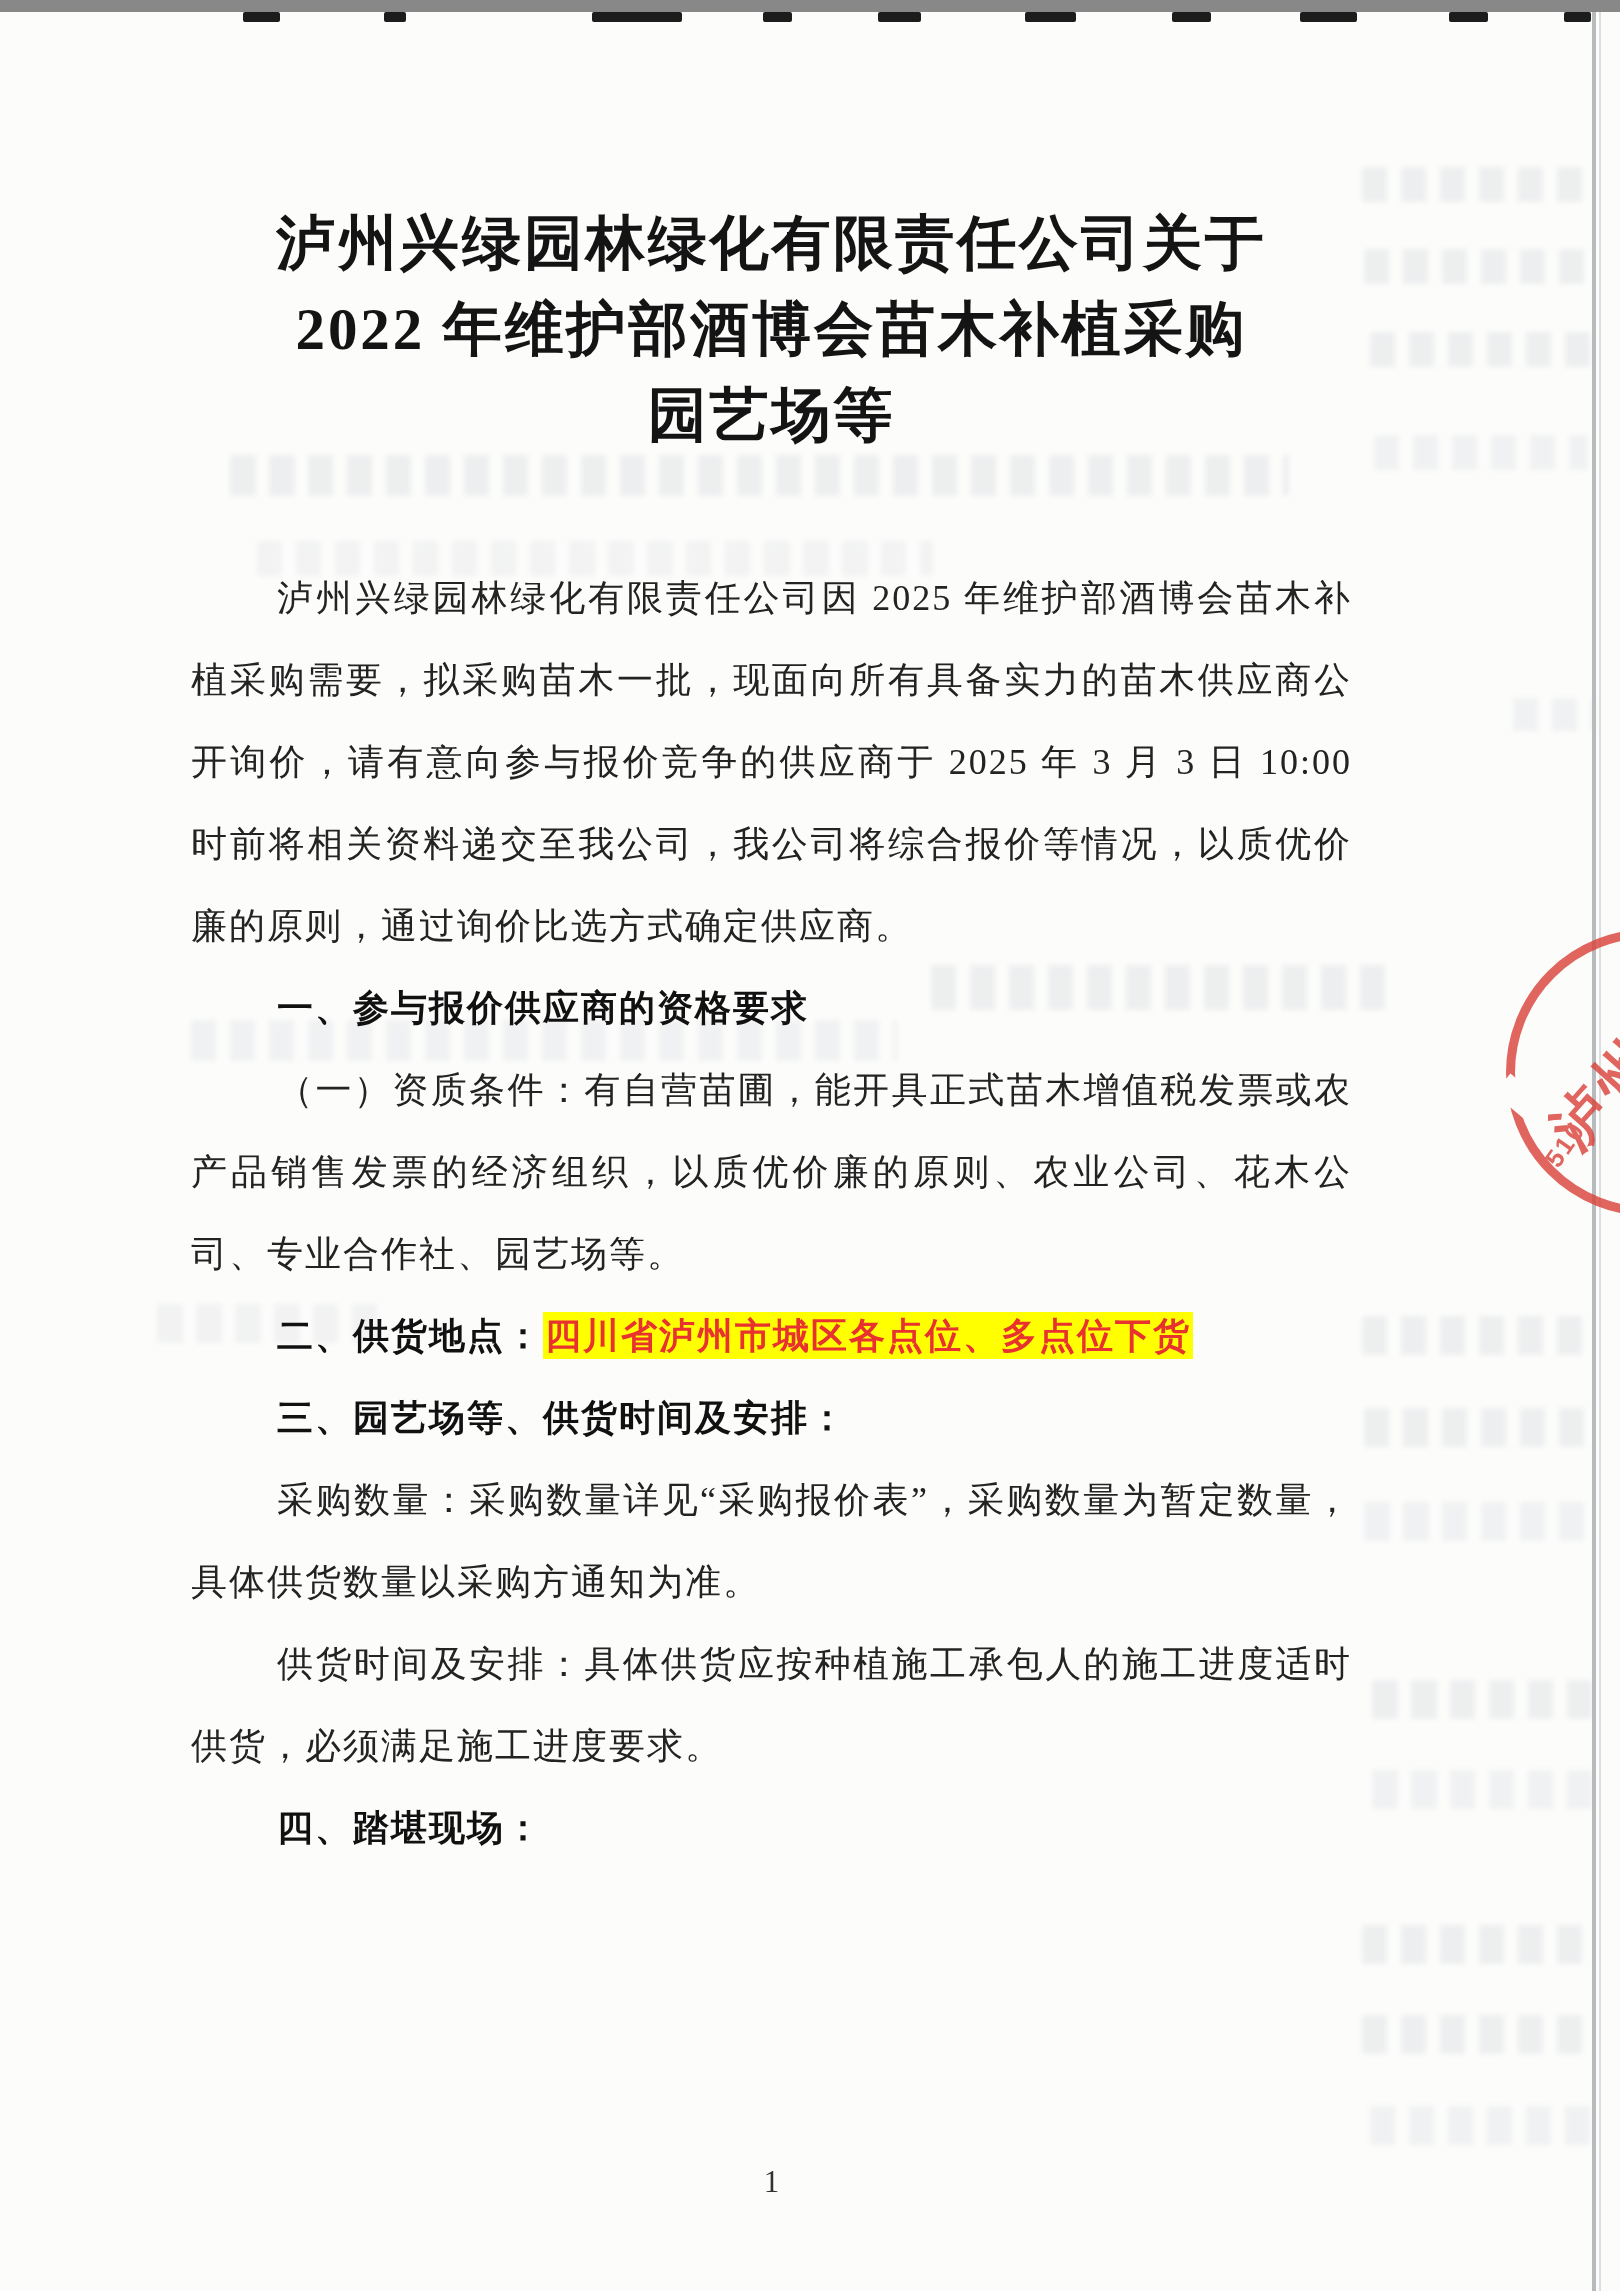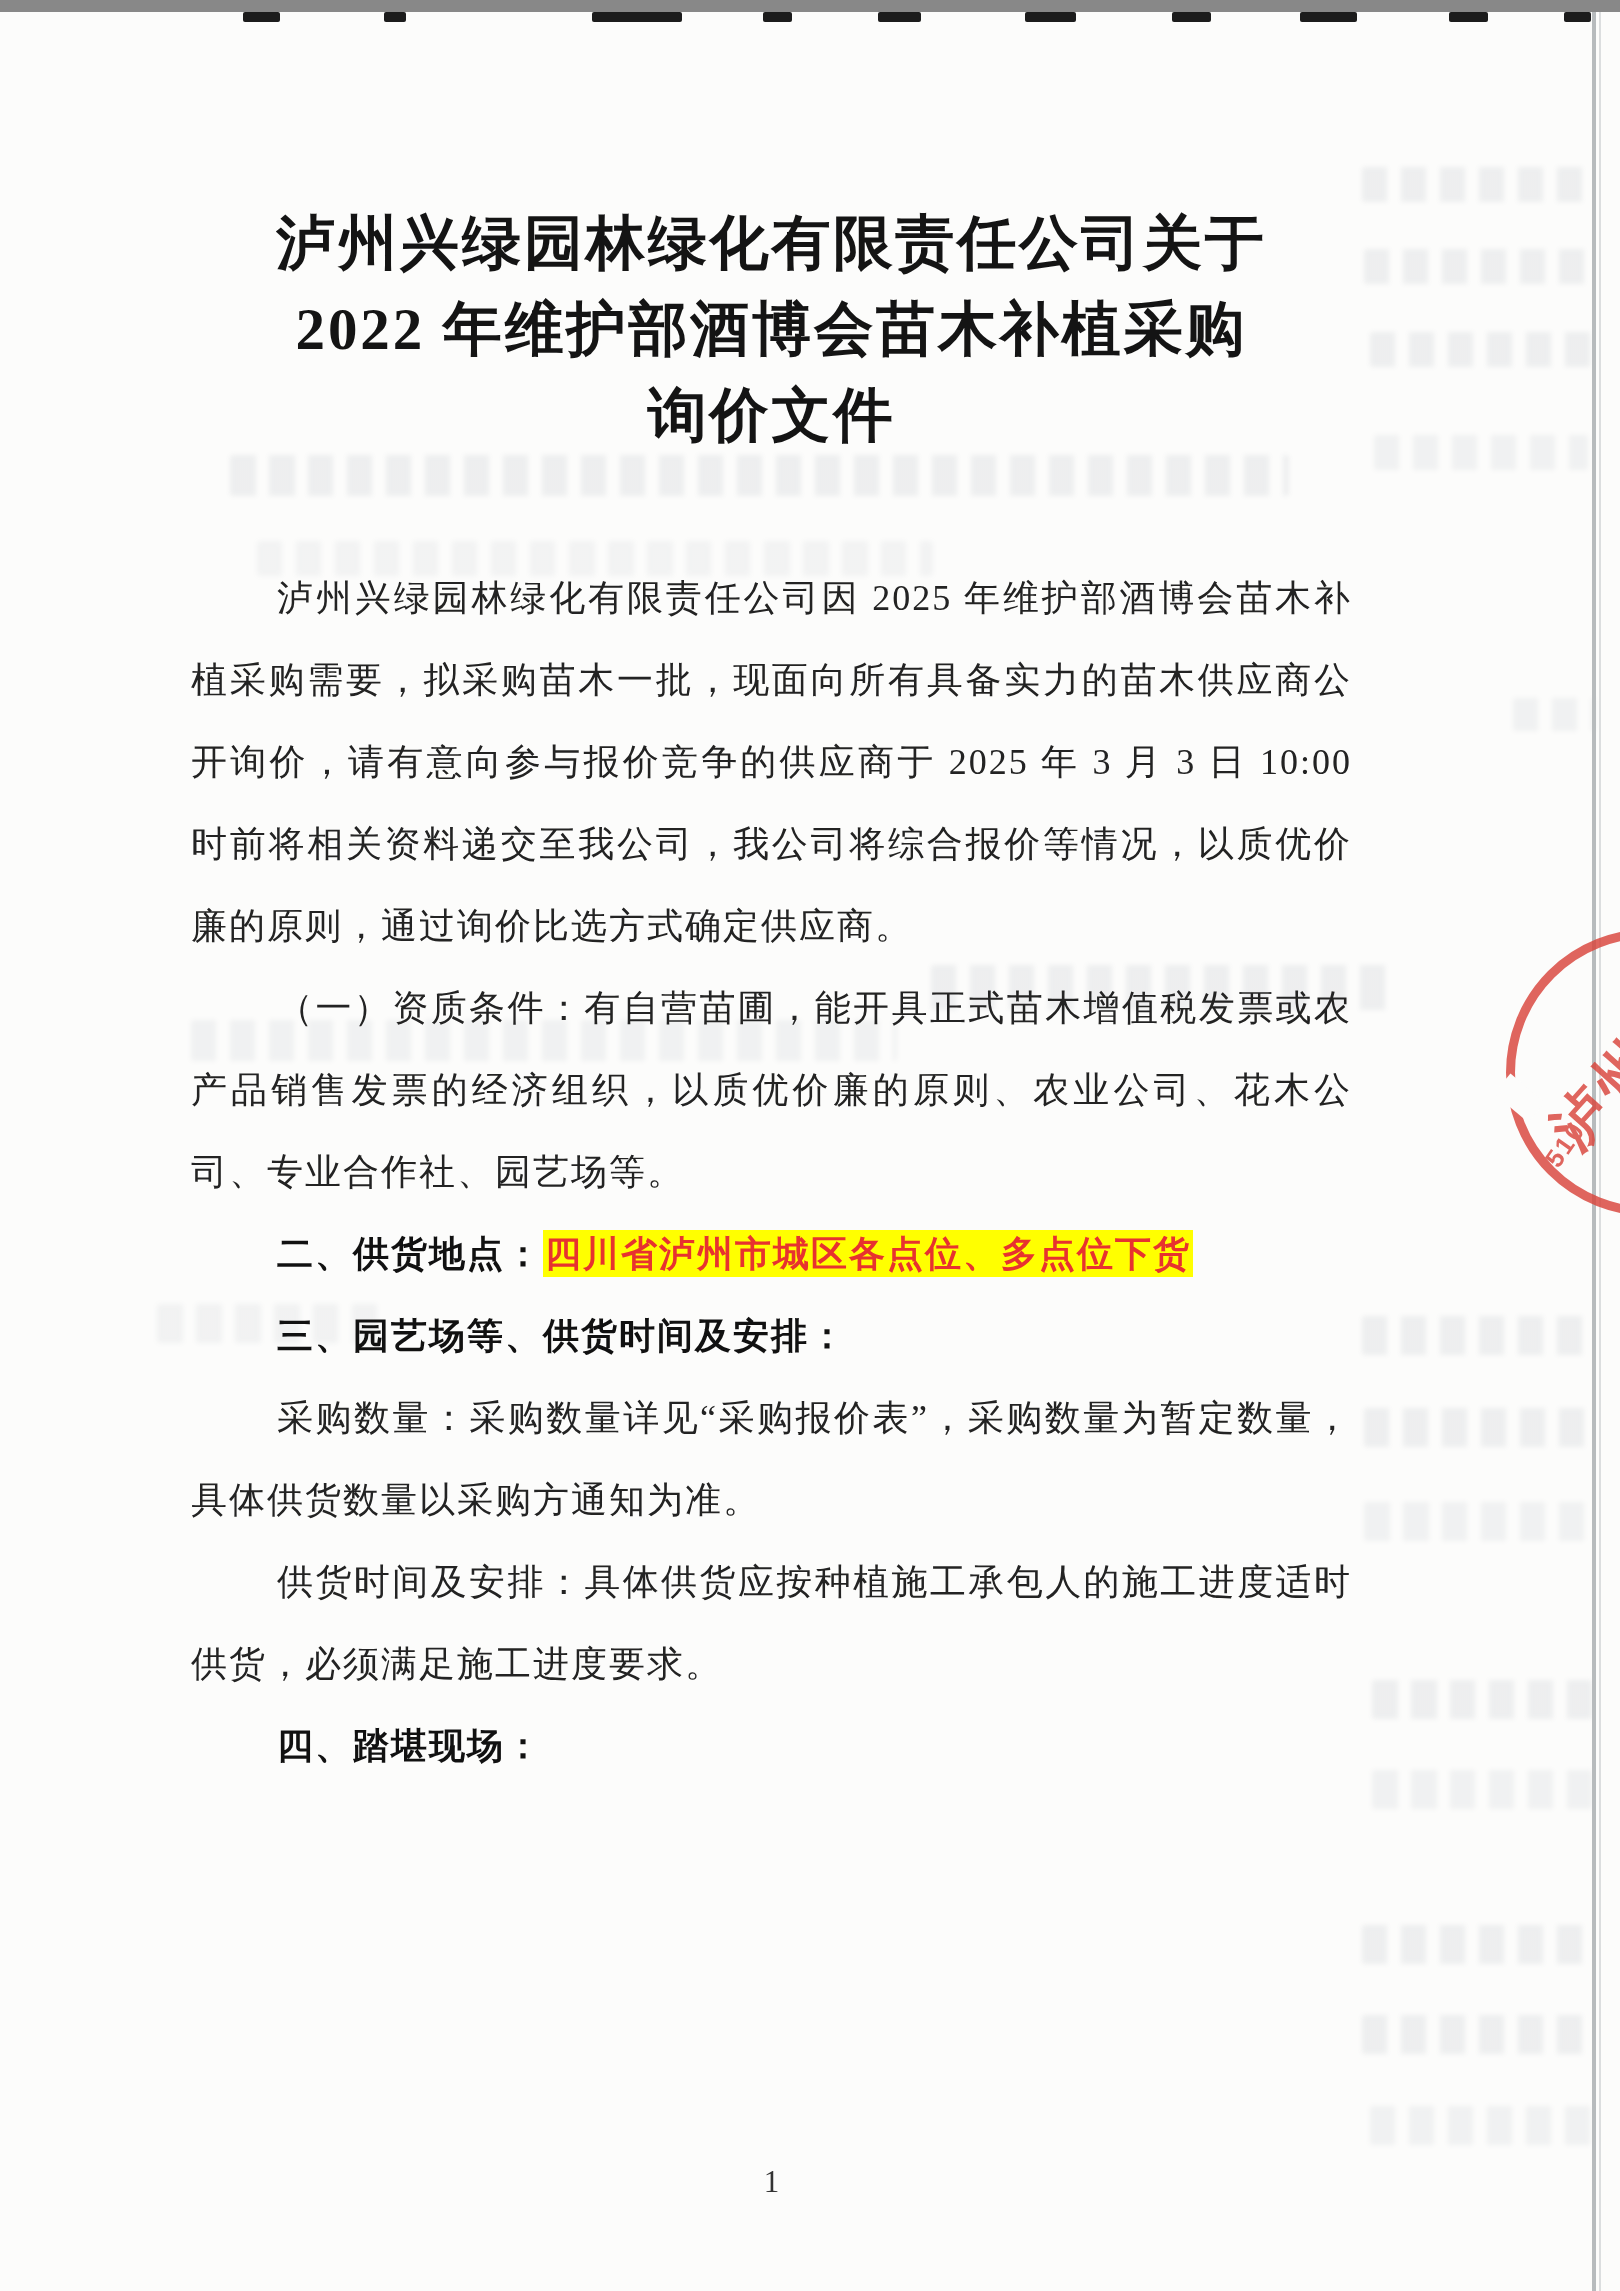--- a/index.html
+++ b/index.html
@@ -139,25 +139,26 @@
   <div class="bleed" style="left:1362px;top:1913px;width:231px;height:39px;"></div>
   <div class="bleed" style="left:1362px;top:2003px;width:229px;height:39px;"></div>
   <div class="bleed" style="left:1370px;top:2094px;width:222px;height:39px;opacity:.24;"></div>
 
   <div class="edge-line"></div>
   <div class="edge-line2"></div>
 
   <div class="title-block">
     <div>泸州兴绿园林绿化有限责任公司关于</div>
     <div>2022 年维护部酒博会苗木补植采购</div>
-    <div>询价文件</div>
+    <div>园艺场等</div>
   </div>
 
   <div class="doc-body">
       <p class="para body">泸州兴绿园林绿化有限责任公司因 2025 年维护部酒博会苗木补植采购需要，拟采购苗木一批，现面向所有具备实力的苗木供应商公开询价，请有意向参与报价竞争的供应商于 2025 年 3 月 3 日 10:00 时前将相关资料递交至我公司，我公司将综合报价等情况，以质优价廉的原则，通过询价比选方式确定供应商。</p>
+      <p class="para heading">一、参与报价供应商的资格要求</p>
       <p class="para body">（一）资质条件：有自营苗圃，能开具正式苗木增值税发票或农产品销售发票的经济组织，以质优价廉的原则、农业公司、花木公司、专业合作社、园艺场等。</p>
       <p class="para heading"><span>二、供货地点：</span><span class="highlight" style="background: rgb(255, 255, 0); color: rgb(231, 50, 47);">四川省泸州市城区各点位、多点位下货</span></p>
       <p class="para heading">三、园艺场等、供货时间及安排：</p>
       <p class="para body">采购数量：采购数量详见“采购报价表”，采购数量为暂定数量，具体供货数量以采购方通知为准。</p>
       <p class="para body">供货时间及安排：具体供货应按种植施工承包人的施工进度适时供货，必须满足施工进度要求。</p>
       <p class="para heading">四、踏堪现场：</p>
     </div>
 
   <div class="stamp" style="--stamp-color: #d9453c;">
     <div class="stamp-inner">

